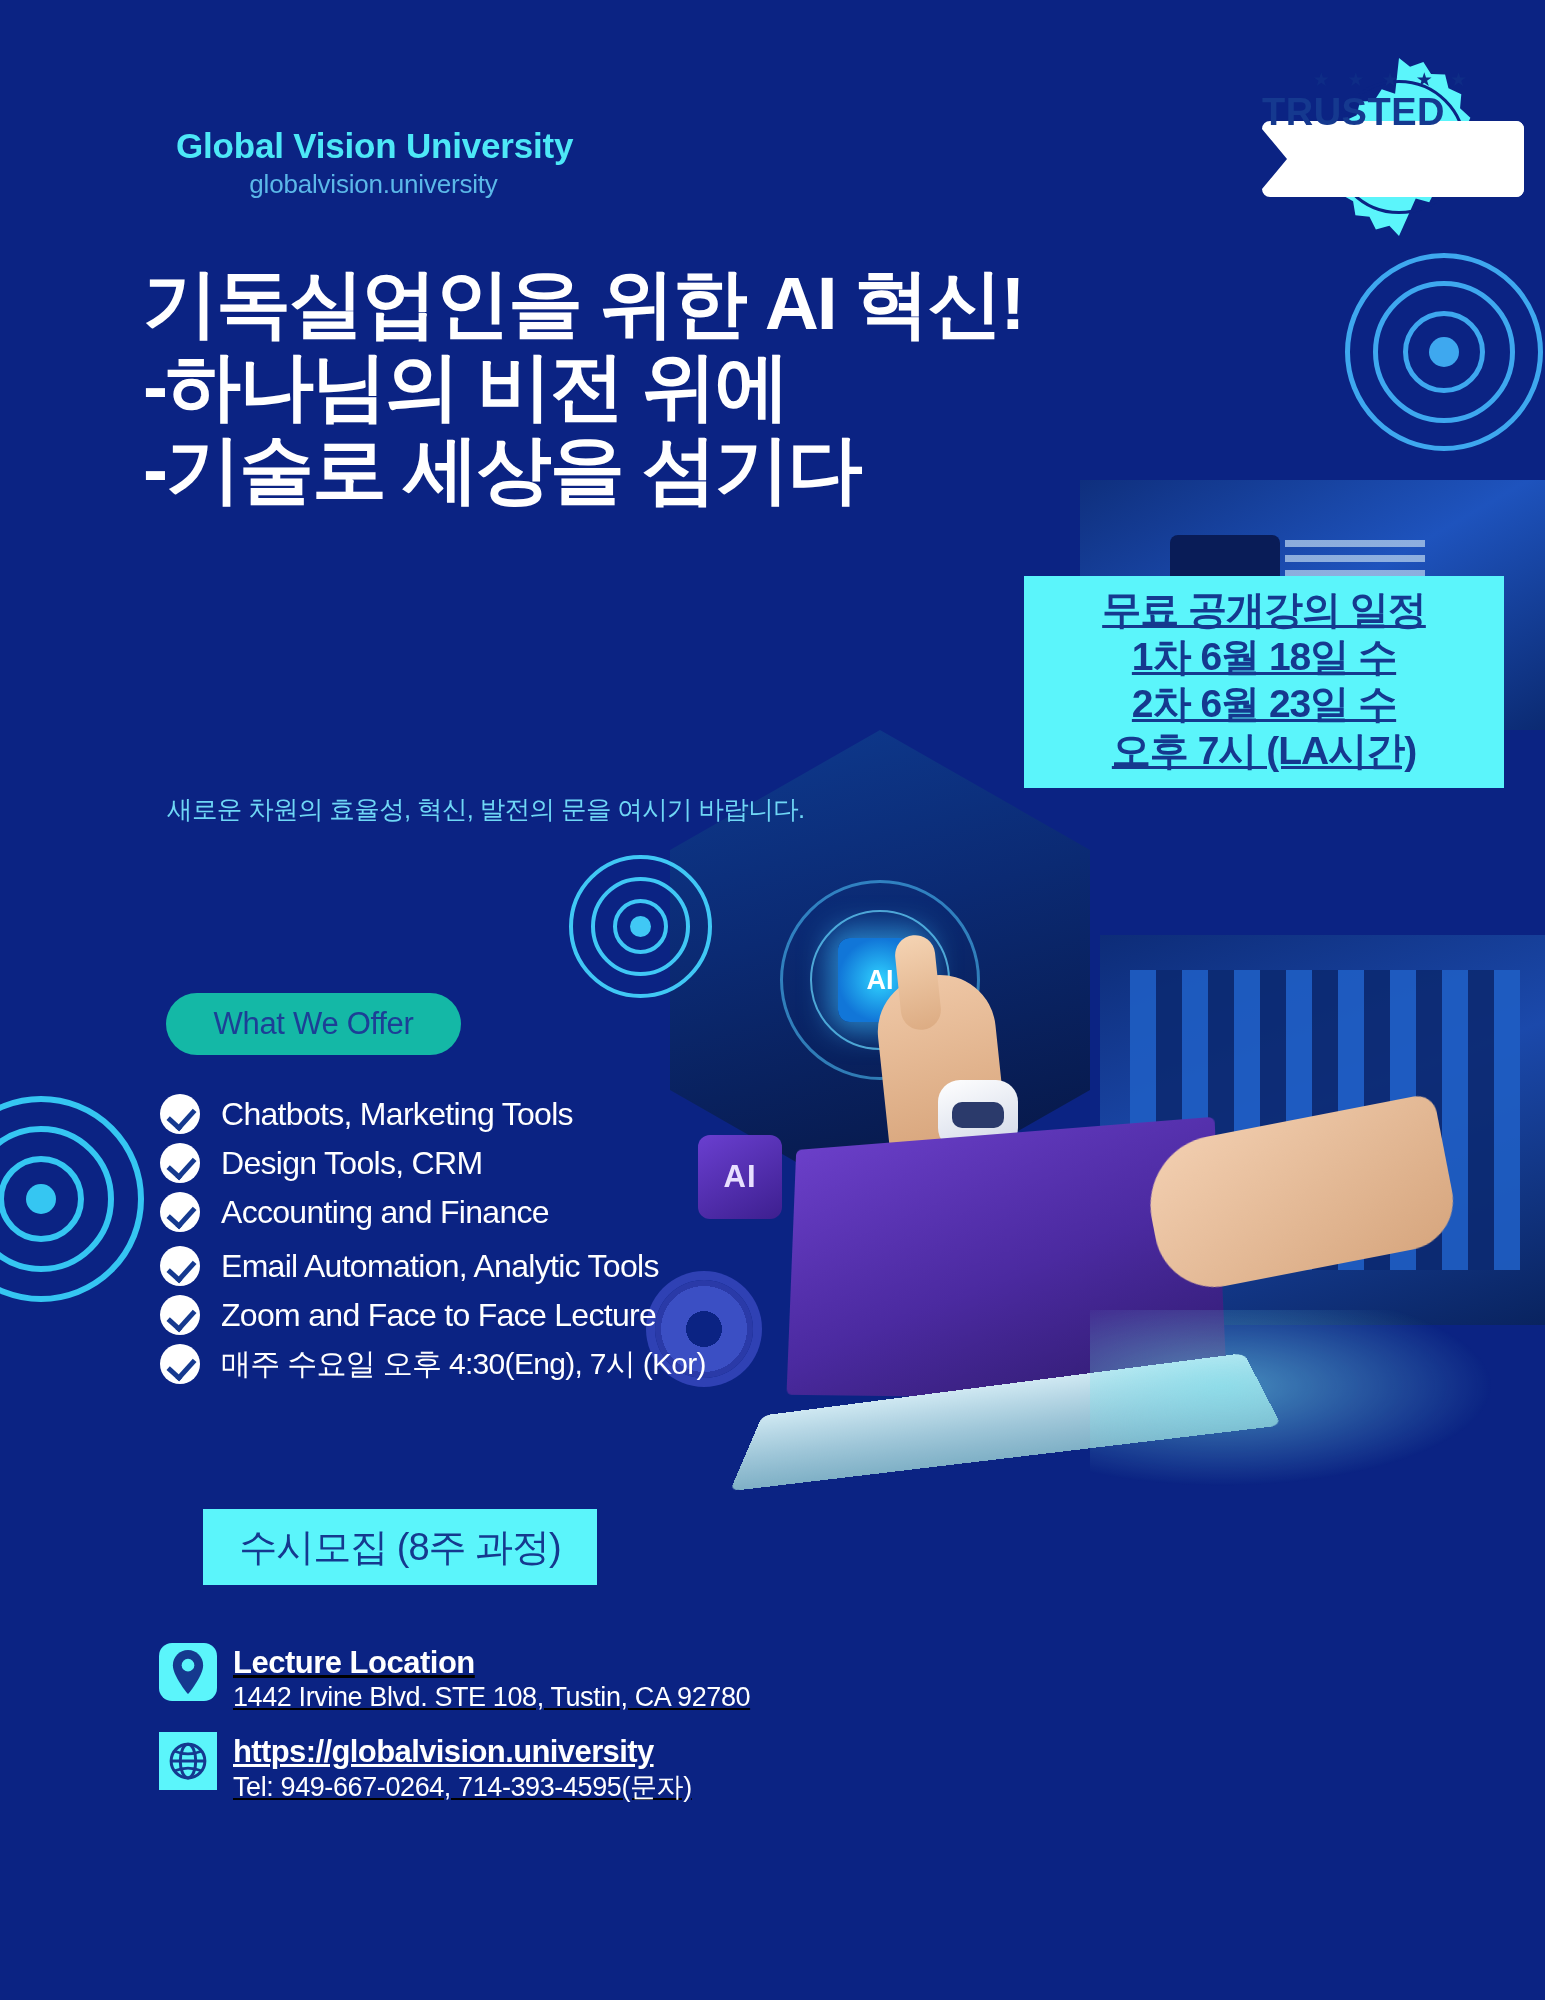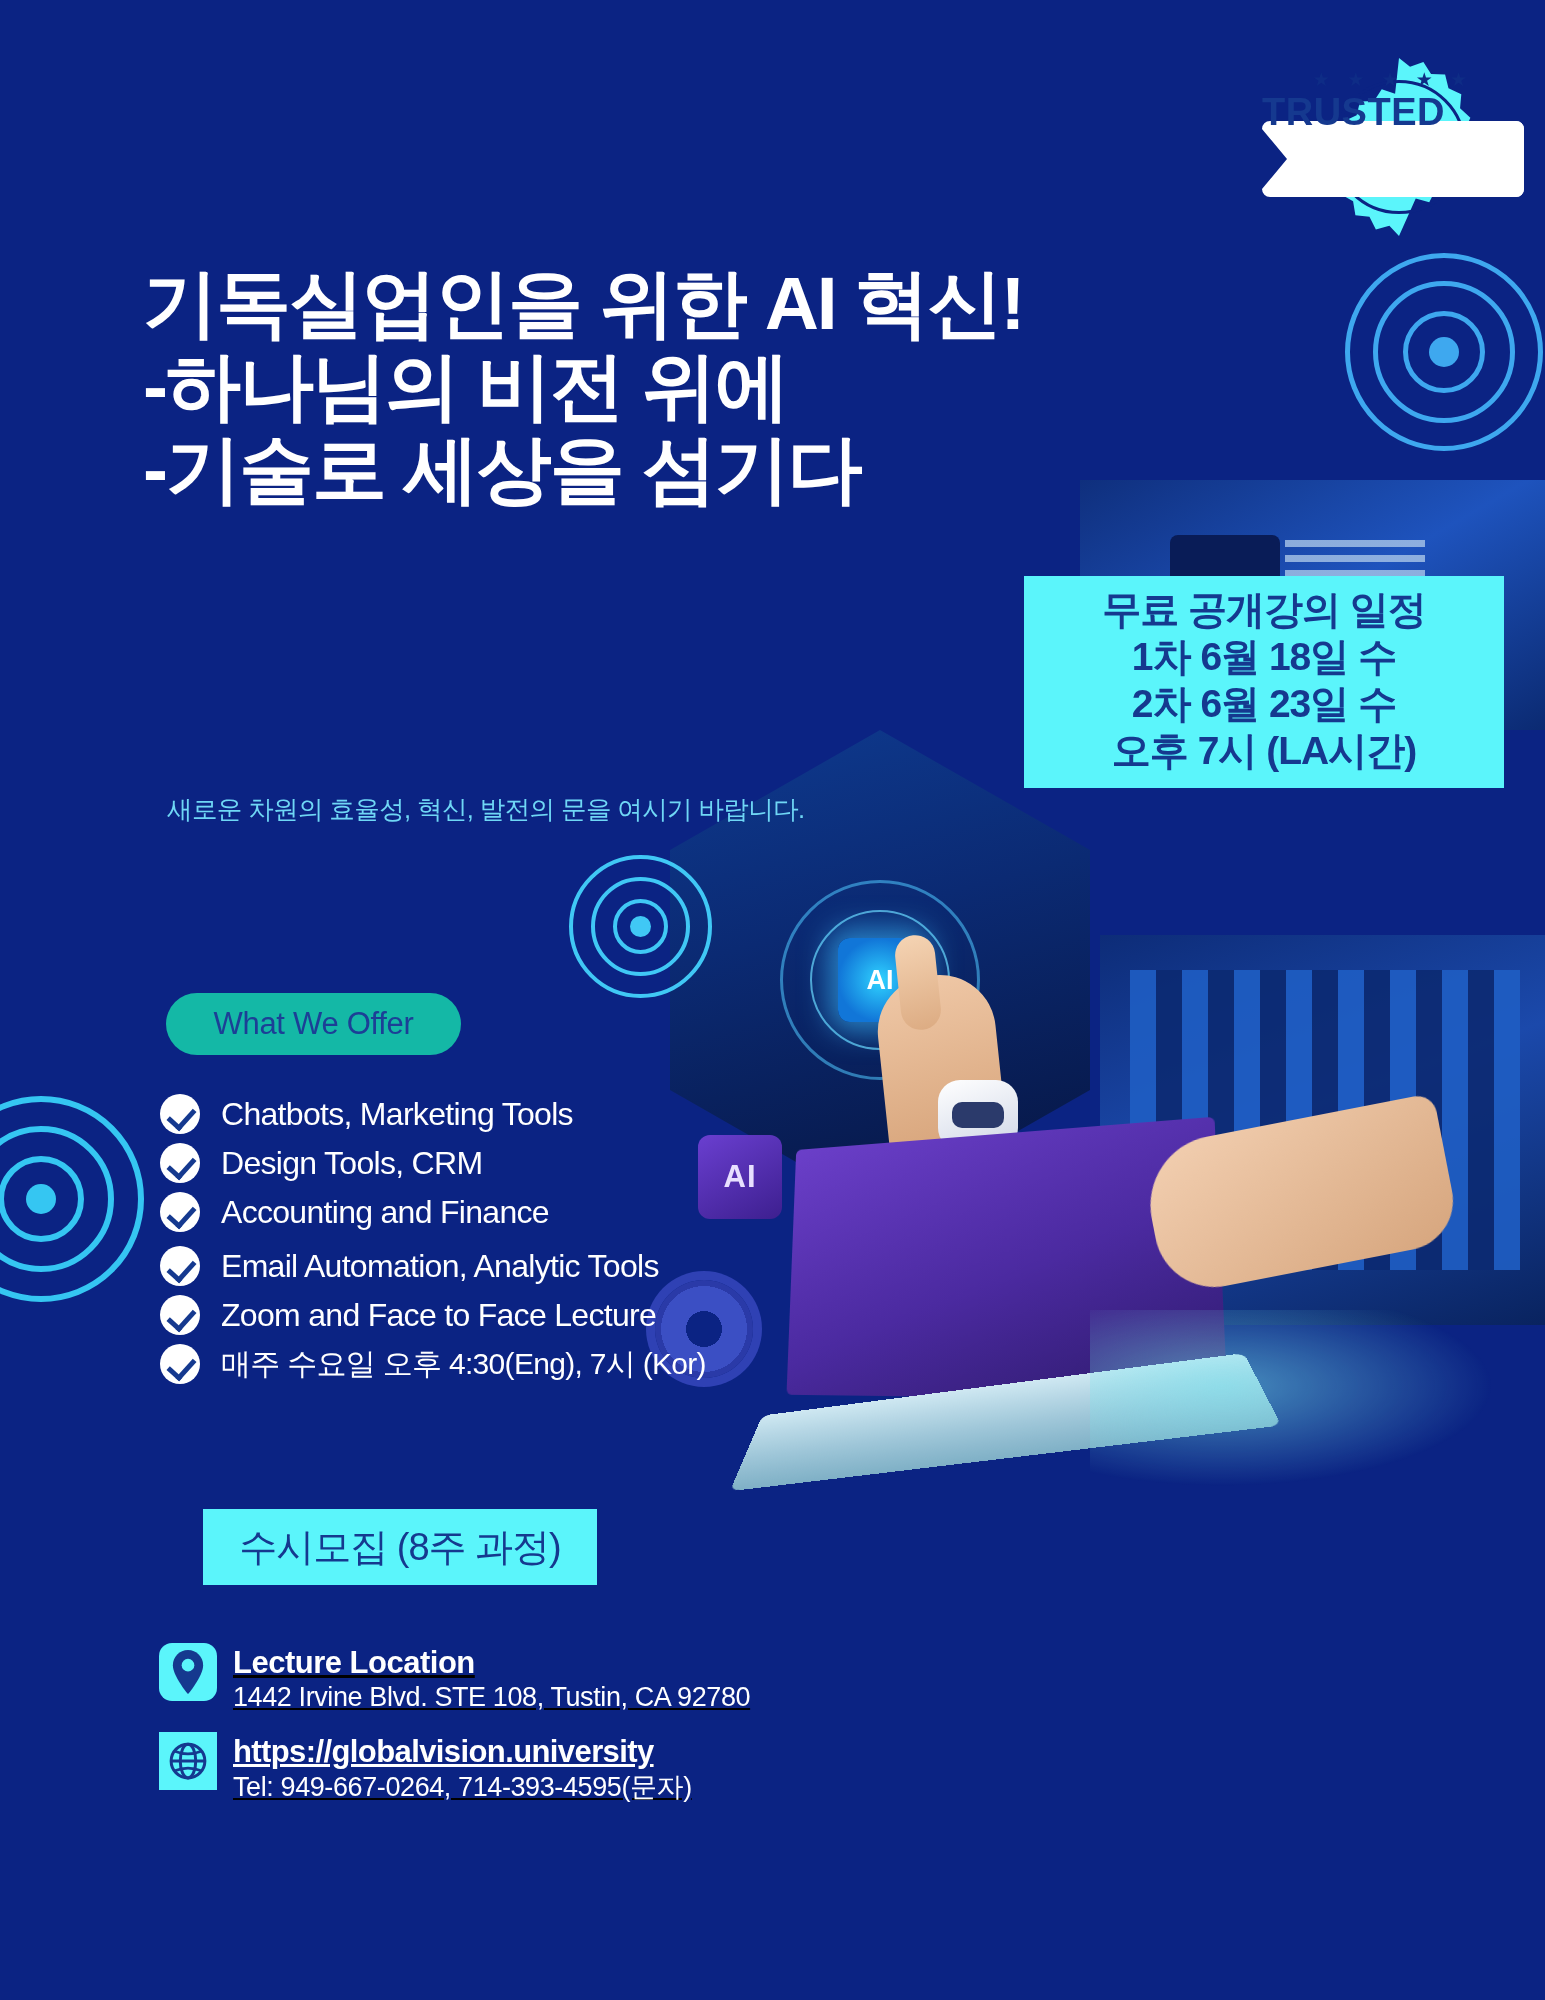--- a/index.html
+++ b/index.html
@@ -68,20 +68,21 @@
   #schedule-box {
     position: absolute; left: 1024px; top: 576px;
     width: 480px; height: 122px;
     background: #5bf5fb;
     padding: 10px 16px 12px 16px;
   }
   #schedule-box .sline {
     color: #15398f; font-size: 39px; font-weight: bold;
     line-height: 47px; text-align: center; letter-spacing: -1px;
     white-space: nowrap;
+    text-decoration: underline;
   }
 
   
   #description {
     position: absolute; left: 167px; top: 792px; width: 680px;
     color: #6fd7f5; font-size: 25.5px; line-height: 35px;
     letter-spacing: -0.6px;
   }
 
   
@@ -277,20 +278,24 @@
     <div class="ring" style="left:61px;top:61px;width:21px;height:21px;border-width:0;background:#40c8f5;"></div>
   </div>
 
   <div style="position:absolute;left:-62px;top:1096px;width:208px;height:208px;">
     <div class="ring" style="left:0;top:0;width:206px;height:206px;border-width:6px;border-color:#35c6f2;"></div>
     <div class="ring" style="left:30px;top:30px;width:146px;height:146px;border-width:6px;border-color:#35c6f2;"></div>
     <div class="ring" style="left:60px;top:60px;width:86px;height:86px;border-width:6px;border-color:#35c6f2;"></div>
     <div class="ring" style="left:88px;top:88px;width:30px;height:30px;border-width:0;background:#35c6f2;"></div>
   </div>
 
+  <div id="brand">
+    <div id="brand-name">Global Vision University</div>
+    <div id="brand-url">globalvision.university</div>
+  </div>
 
   <div id="trusted-badge">
     <svg id="rosette" viewBox="0 0 100 100">
       <path fill="#5bf5fb" d="M50 0l6.2 4.9 7.5-2.6 4.3 6.7 7.9.3 1.9 7.7 7.2 3.3-.7 7.9 5.8 5.4-3.2 7.2 3.8 6.9-5.3 5.9 1.3 7.8-6.9 3.9-1.3 7.8-7.9.9-3.6 7.1-7.6-2.1L50 100l-5.4-5.8-7.6 2.1-3.6-7.1-7.9-.9-1.3-7.8-6.9-3.9 1.3-7.8-5.3-5.9 3.8-6.9-3.2-7.2 5.8-5.4-.7-7.9 7.2-3.3 1.9-7.7 7.9-.3 4.3-6.7 7.5 2.6z"></path>
     </svg>
     <div id="rosette-inner-circle" style="left:70px;"></div>
     <svg id="ribbon" viewBox="0 0 262 88">
       <path fill="#ffffff" d="M8 6 h246 a8 8 0 0 1 8 8 v60 a8 8 0 0 1 -8 8 H8 a8 8 0 0 1 -8 -8 l0 0 25-30 L0 14 a8 8 0 0 1 8-8 z"></path>
       <path fill="#ffffff" d="M254 6 h-8 v76 h8 a8 8 0 0 0 8-8 l0 0 -25-30 25-30 a8 8 0 0 0 -8-8 z"></path>
     </svg>

